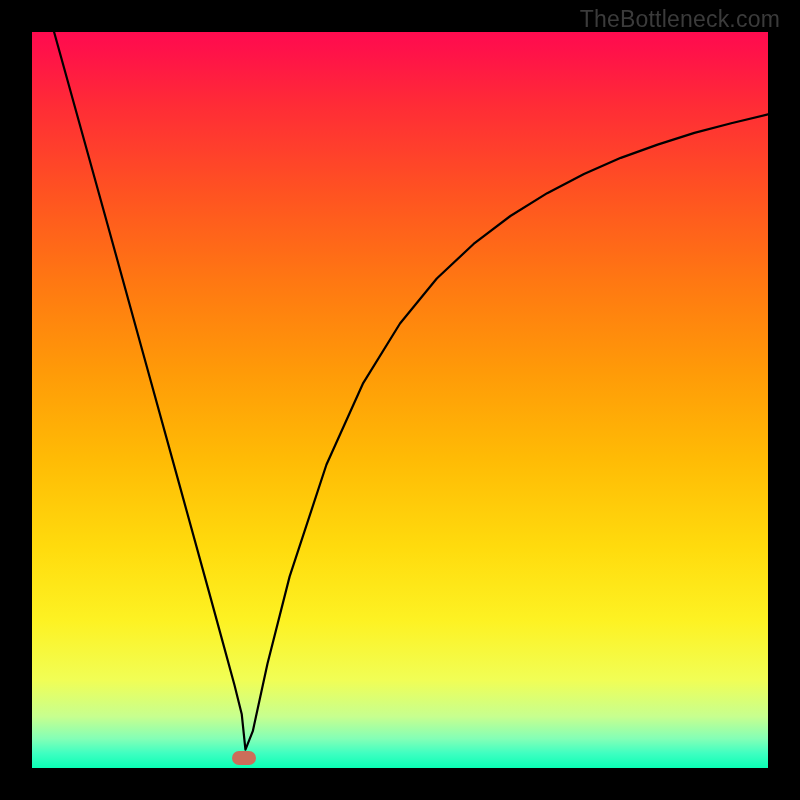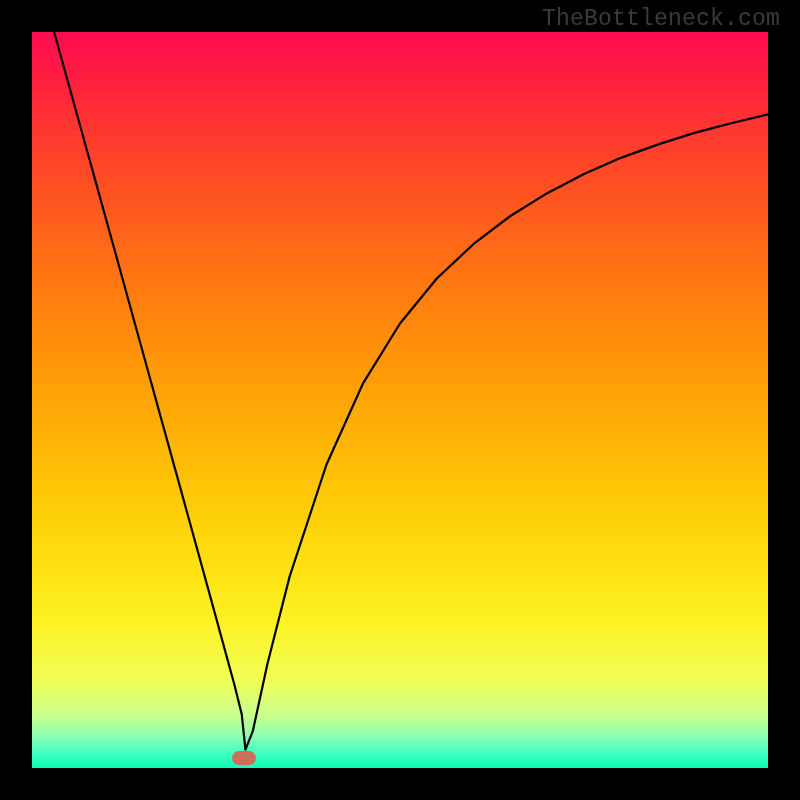--- a/index.html
+++ b/index.html
@@ -11,21 +11,20 @@
     background: #000;
     font-family: Arial, Helvetica, sans-serif;
   }
   .frame {
     position: absolute;
     left: 0;
     top: 0;
     width: 800px;
     height: 642px;
     background: #000;
-    font-family: Liberation Mono, monospace;
   }
   .plot-area {
     position: absolute;
     left: 32px;
     top: 32px;
     width: 736px;
     height: 736px;
     overflow: hidden;
   }
   .gradient-bg {

